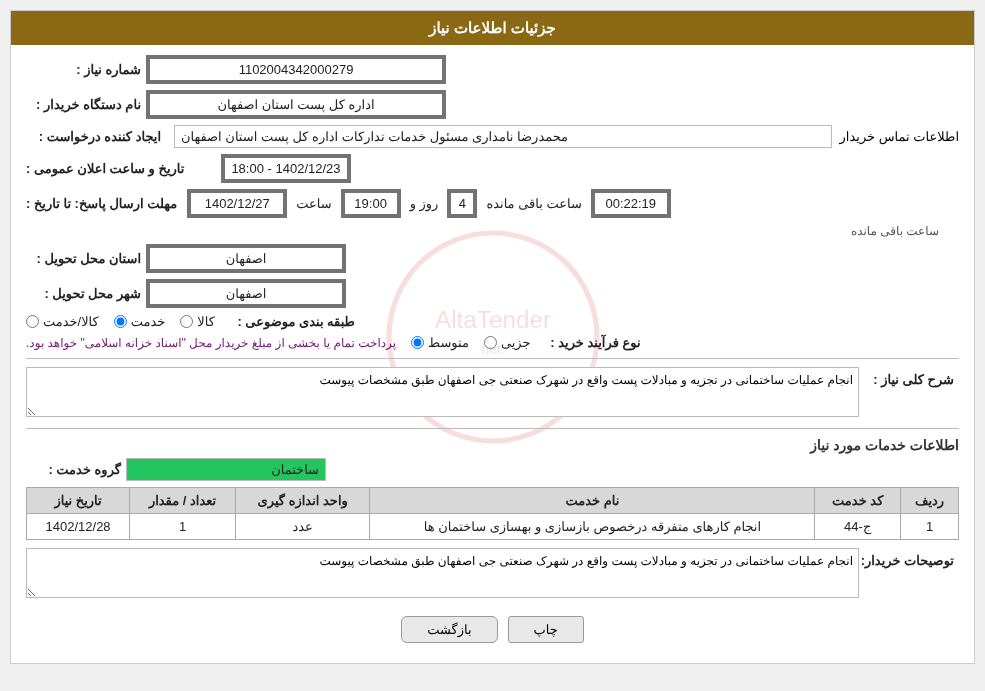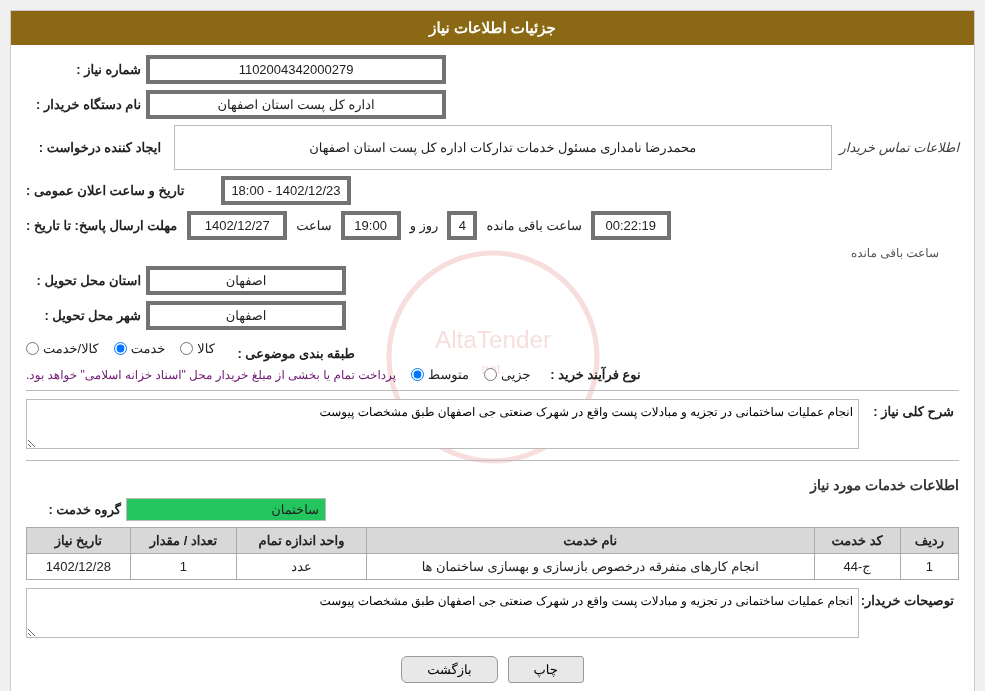--- a/index.html
+++ b/index.html
@@ -47,21 +47,21 @@
     .form-value {
       border: 4px solid #737373;
       background: #fff;
       padding: 3px 6px;
       min-height: 22px;
       text-align: center;
     }
     .form-value.wide { min-width: 300px; }
     .form-value.medium { min-width: 200px; }
     .form-value.small { min-width: 120px; margin-left: 28px; }
-    .link-blue { color: #404040; cursor: pointer; font-style: italic; }
+    .link-blue { color: #000000; cursor: pointer; }
     .datetime-range {
       display: flex;
       align-items: center;
       gap: 4px;
     }
     .countdown-row {
       display: flex;
       align-items: center;
       justify-content: flex-end;
       gap: 5px;
@@ -69,21 +69,21 @@
     }
     .section-divider {
       border: none;
       border-top: 1px solid #bbb;
       margin: 8px 0;
     }
     .section-title {
       font-size: 14px;
       font-weight: bold;
       color: #333;
-      margin: 16px 0 5px 0;
+      margin: 8px 0 5px 0;
       text-align: right;
     }
     .radio-row {
       display: flex;
       align-items: center;
       justify-content: flex-end;
       gap: 15px;
       margin-bottom: 6px;
     }
     .radio-item {
@@ -243,21 +243,21 @@
           <span class="form-label">شماره نیاز :</span>
         </div>
 
         <div class="form-row">
           <span class="form-value wide">اداره کل پست استان اصفهان</span>
           <span class="form-label">نام دستگاه خریدار :</span>
         </div>
 
         <div class="form-row" style="gap:8px;">
           <span class="link-blue">اطلاعات تماس خریدار</span>
-          <span style="flex:1; border:1px solid #bbb; padding:14px 6px; text-align:center;">محمدرضا نامداری مسئول خدمات تداركات اداره کل پست استان اصفهان</span>
+          <span style="flex:1; border:1px solid #bbb; padding:3px 6px; text-align:left;">محمدرضا نامداری مسئول خدمات تداركات اداره کل پست استان اصفهان</span>
           <span class="form-label" style="min-width:140px;">ایجاد کننده درخواست :</span>
         </div>
 
         <div class="form-row" style="gap:8px; flex-wrap:wrap;">
 
           <div class="datetime-range">
             <span class="form-value small">1402/12/23 - 18:00</span>
             <span style="font-weight:bold; padding-right:5px; white-space:nowrap;">تاریخ و ساعت اعلان عمومی :</span>
           </div>
         </div>
@@ -281,21 +281,21 @@
           <span class="form-value medium">اصفهان</span>
           <span class="form-label">استان محل تحویل :</span>
         </div>
 
         <div class="form-row">
           <span class="form-value medium">اصفهان</span>
           <span class="form-label">شهر محل تحویل :</span>
         </div>
 
         <div class="radio-row">
-          <span class="form-label" style="min-width:130px;margin-top:10px;">طبقه بندی موضوعی :</span>
+          <span class="form-label" style="min-width:130px;">طبقه بندی موضوعی :</span>
           <div class="radio-item">
             <span>کالا</span>
             <input type="radio" name="tabaghe" style="">
           </div>
           <div class="radio-item">
             <span>خدمت</span>
             <input type="radio" name="tabaghe" checked="" style="">
           </div>
           <div class="radio-item">
             <span>کالا/خدمت</span>
@@ -333,21 +333,21 @@
           <span class="group-value">ساختمان</span>
           <span class="group-label">گروه خدمت :</span>
         </div>
 
         <table class="services-table">
           <thead>
             <tr>
               <th>ردیف</th>
               <th>کد خدمت</th>
               <th>نام خدمت</th>
-              <th>واحد اندازه تمام</th>
+              <th>واحد اندازه گیری</th>
               <th>تعداد / مقدار</th>
               <th>تاریخ نیاز</th>
             </tr>
           </thead>
           <tbody id="services-tbody">
           <tr>
                 <td>1</td>
                 <td>ج-44</td>
                 <td>انجام کارهای متفرقه درخصوص بازسازی و بهسازی ساختمان ها</td>
                 <td>عدد</td>

